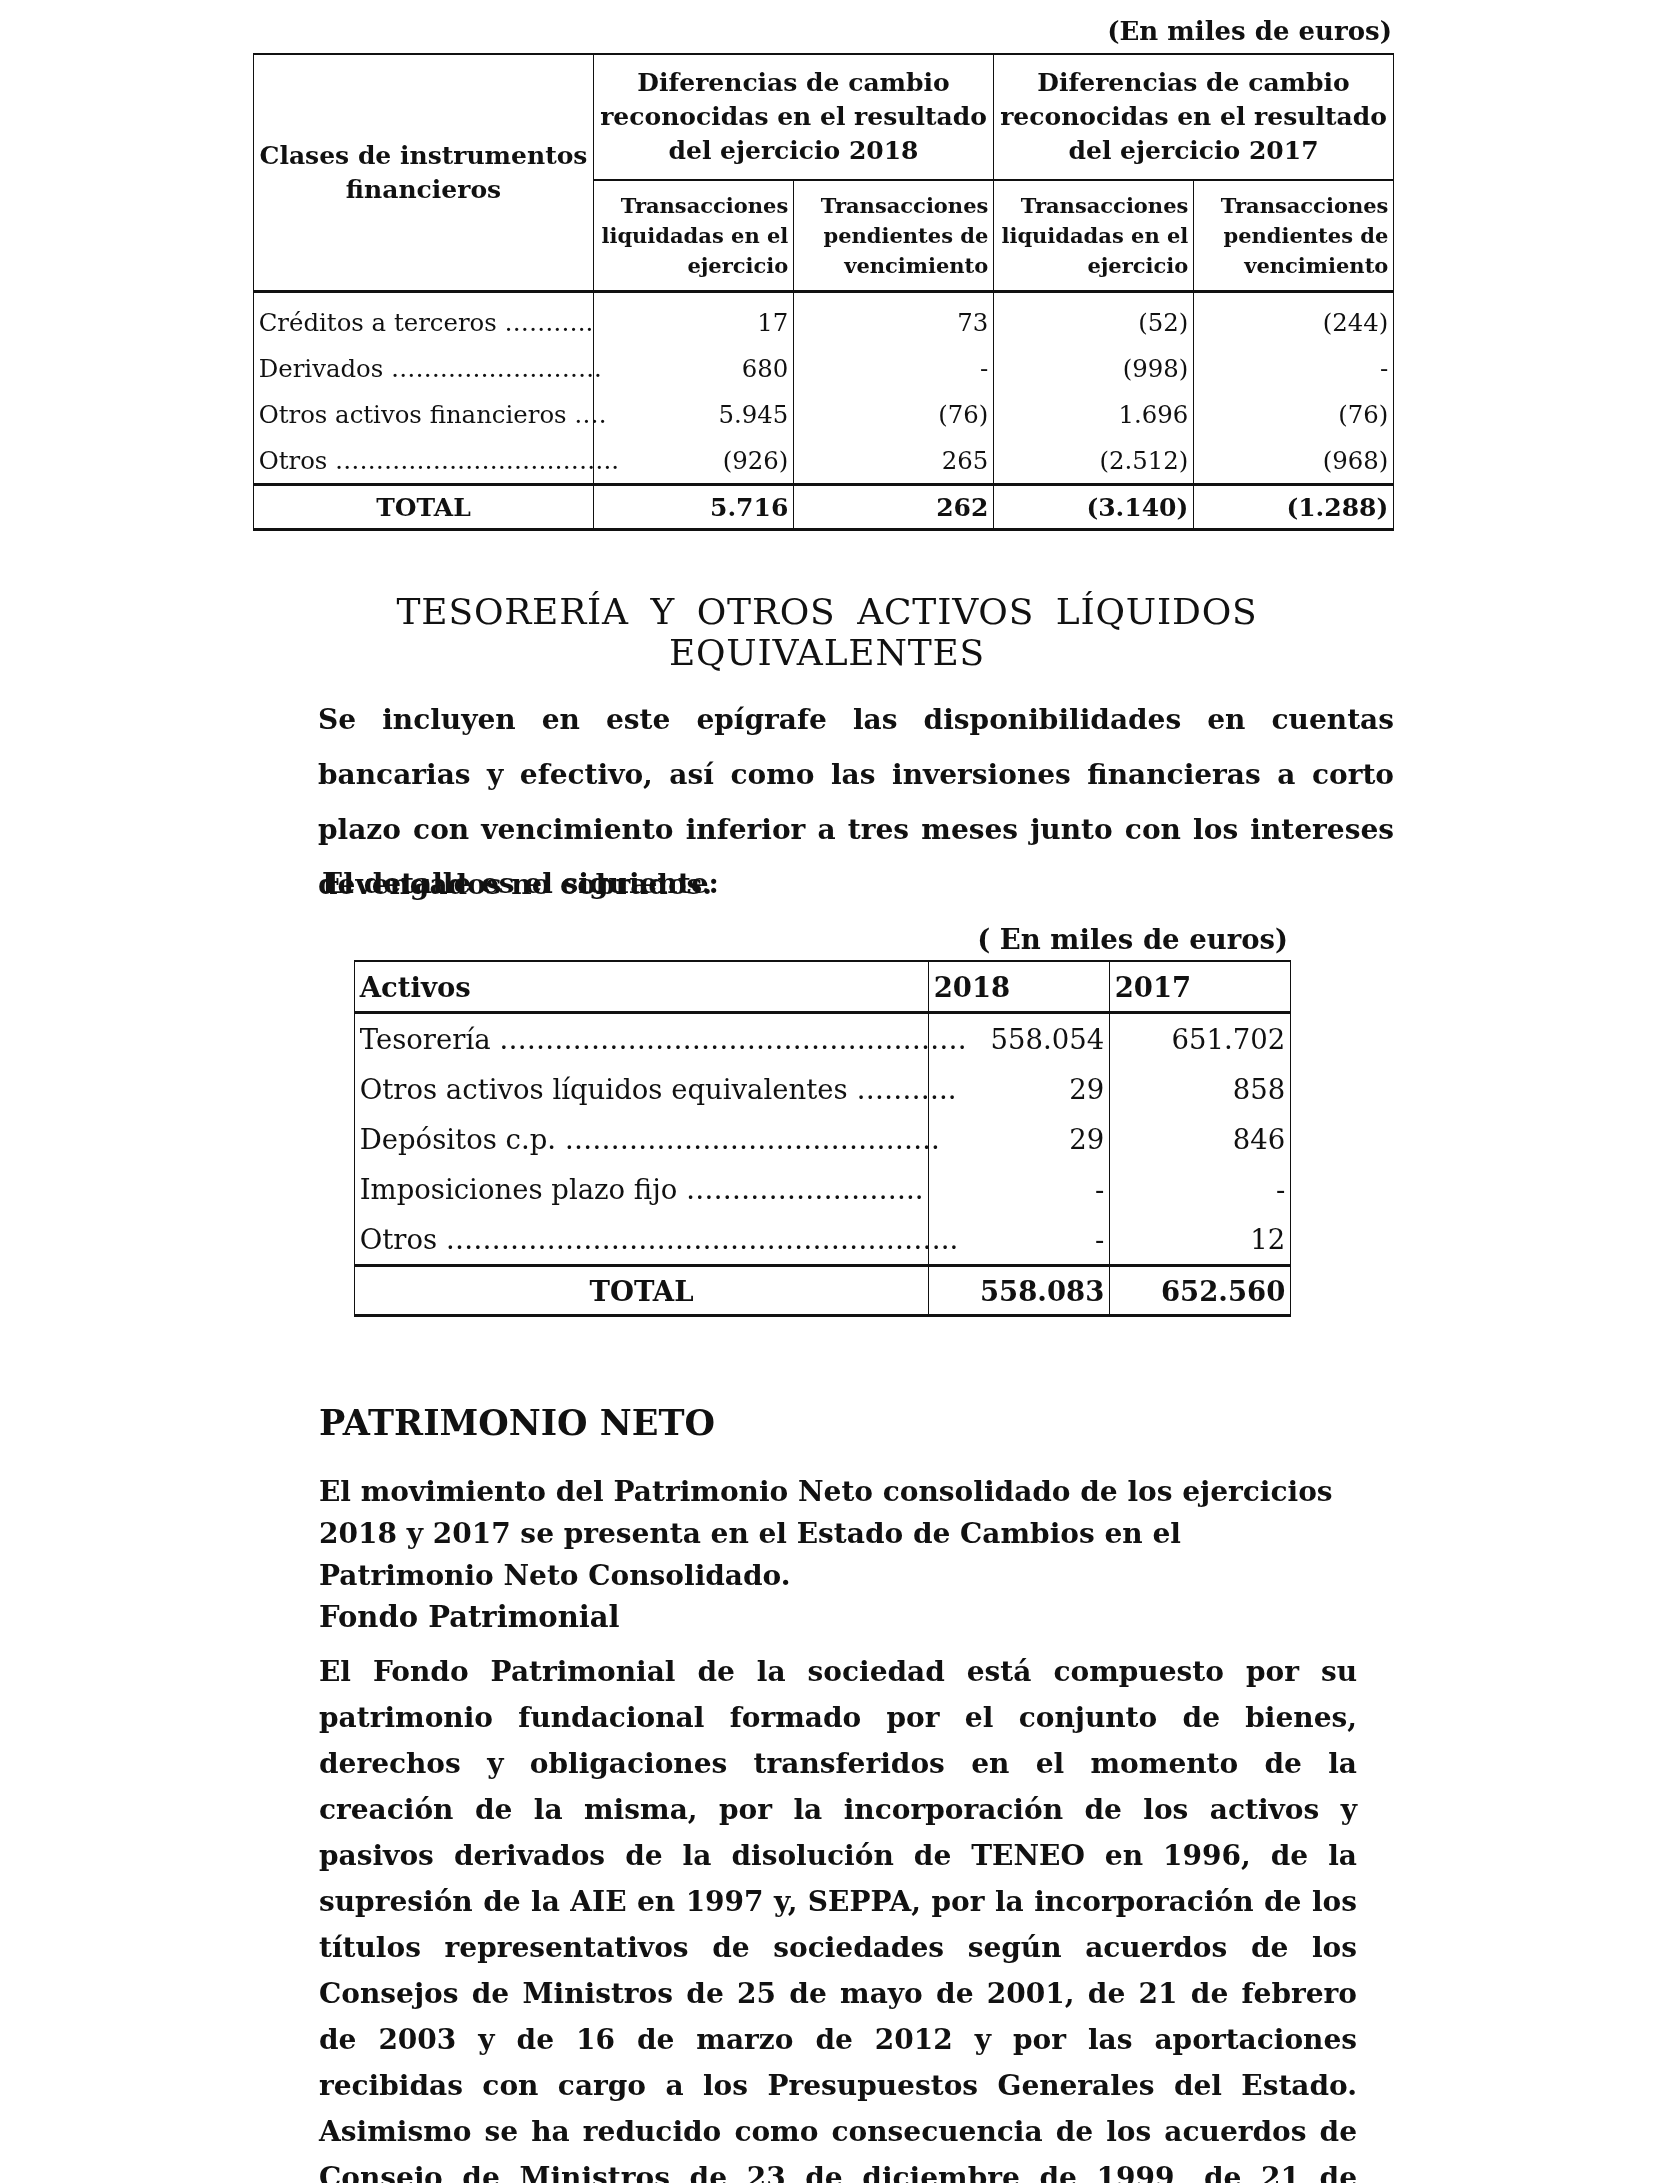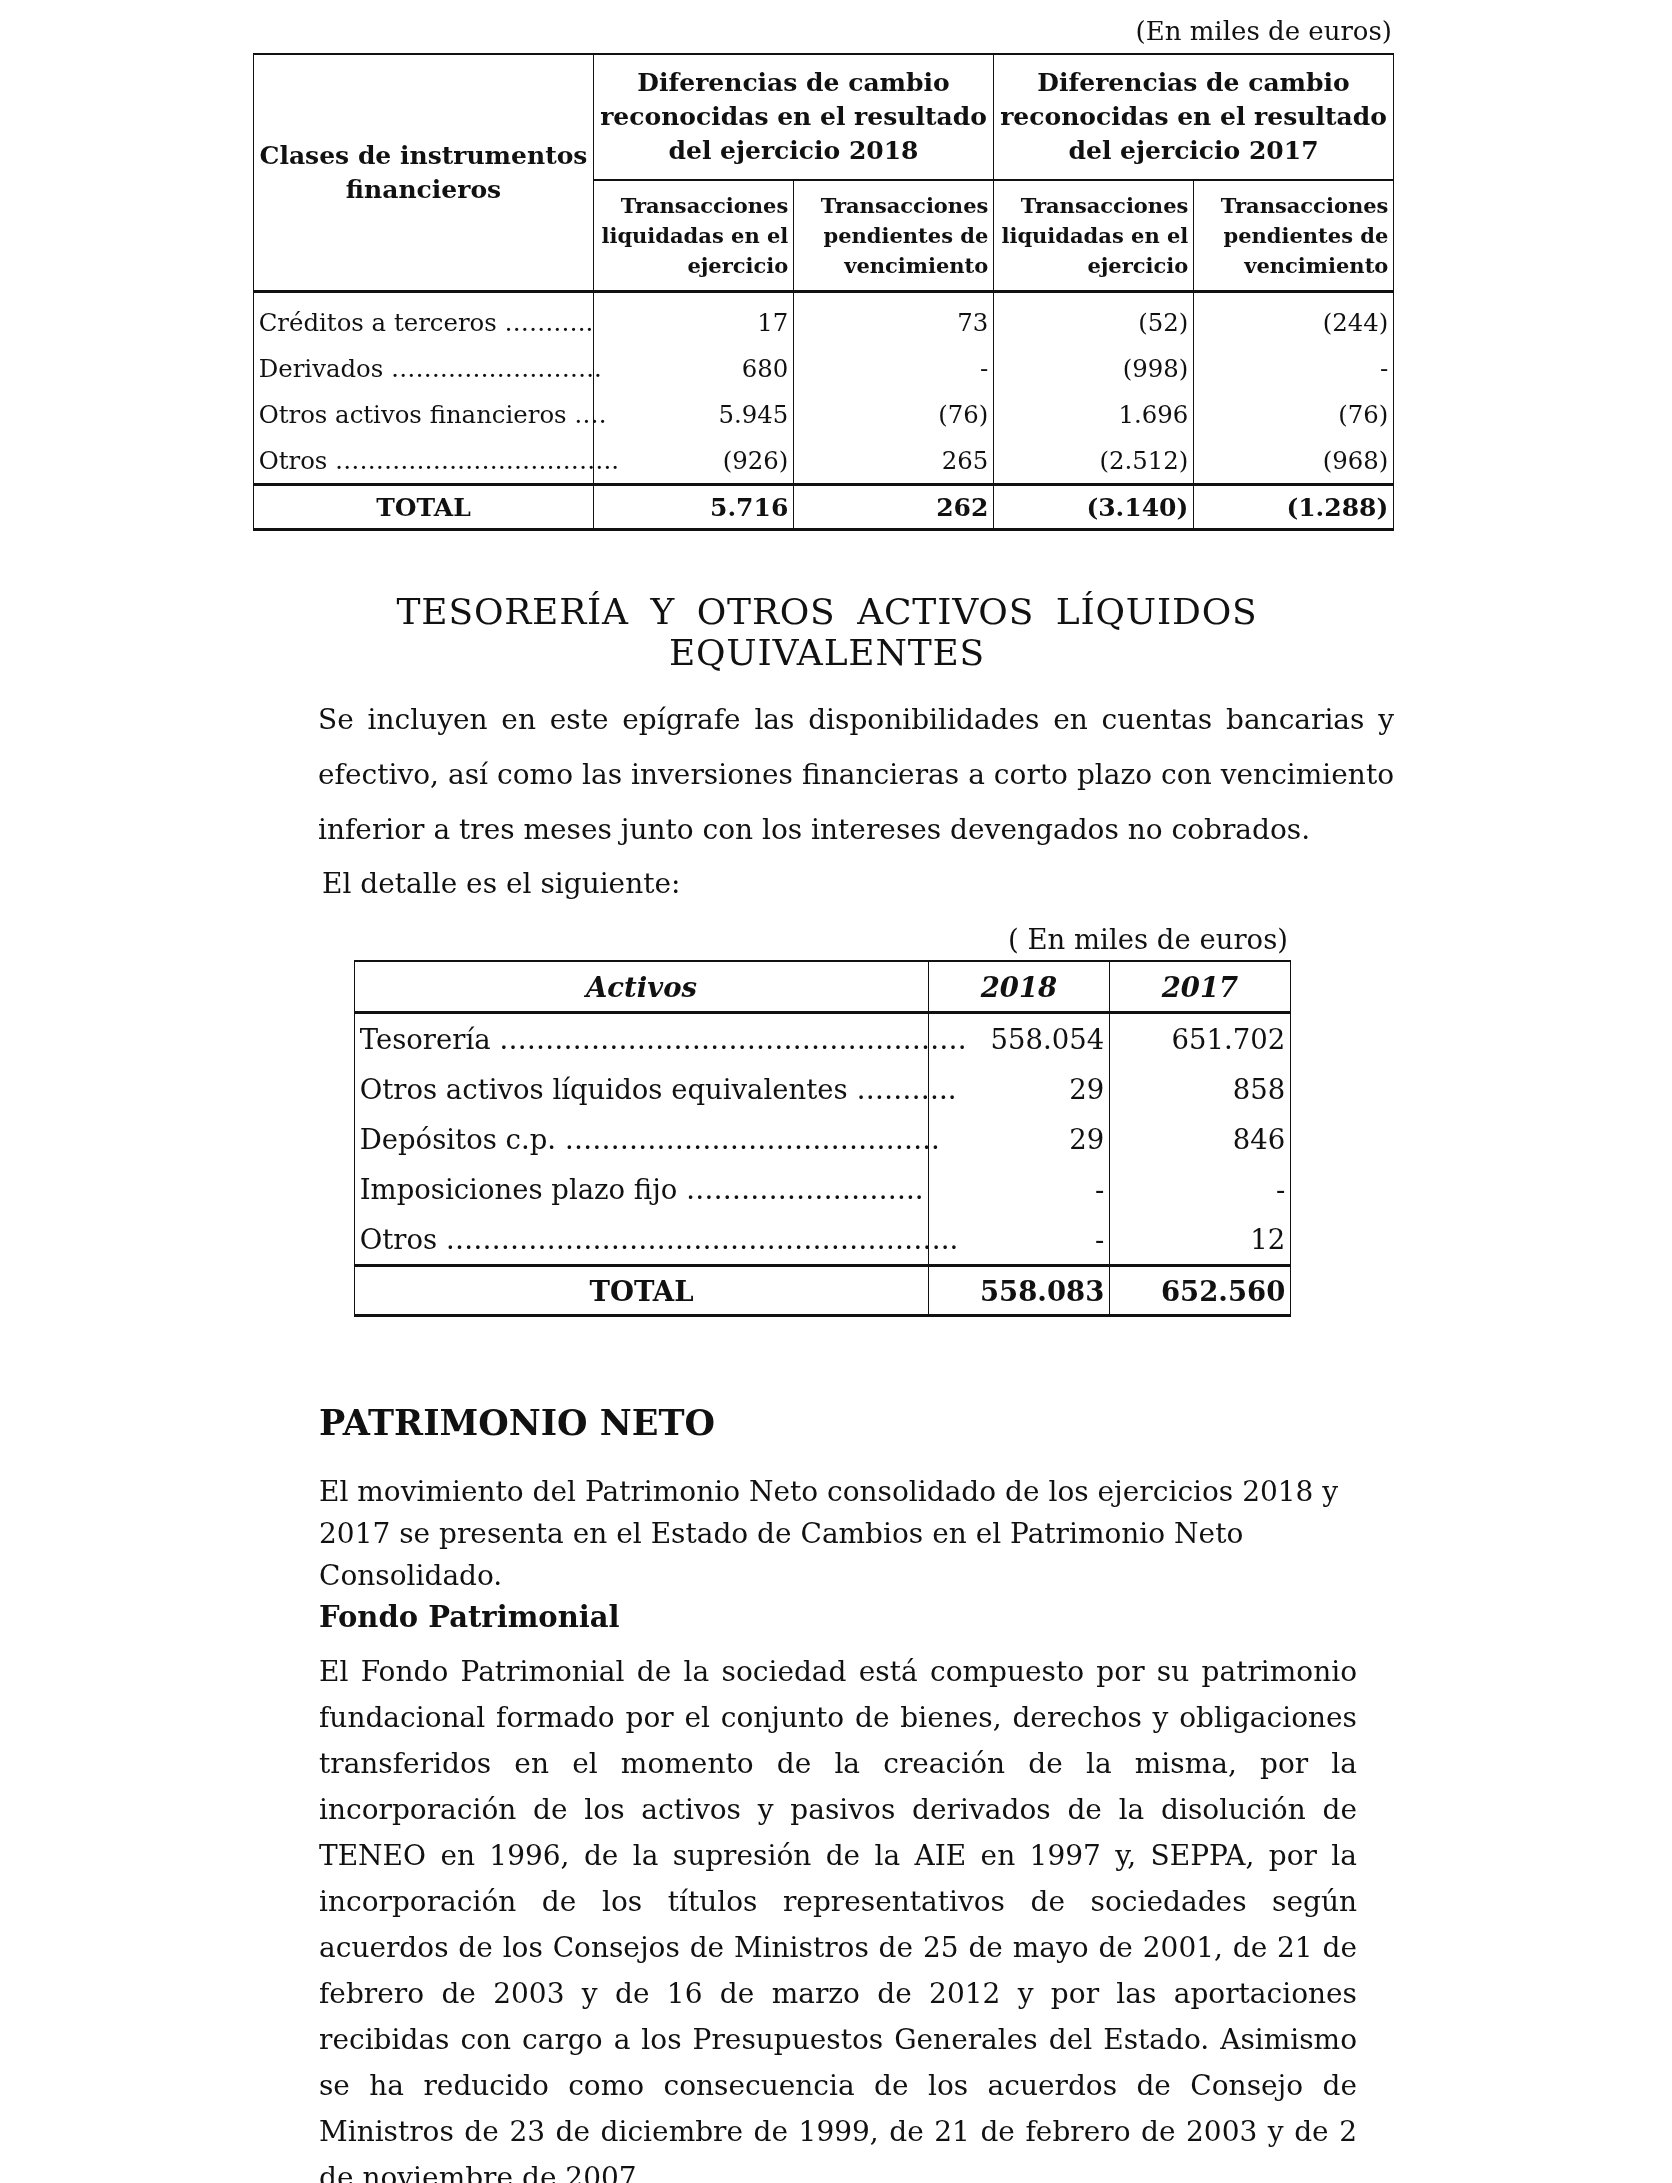--- a/index.html
+++ b/index.html
@@ -1,20 +1,20 @@
 <!DOCTYPE html>
 <html style="font-size:12.6px"><head>
 <meta charset="utf-8">
 <style>
   html, body { margin: 0; padding: 0; background: #ffffff; }
   body {
     width: 1672px; height: 2183px; position: relative; overflow: hidden;
     font-family: "DejaVu Serif", serif; color: #111111;
   }
-  .abs { position: absolute; }
+  .abs { position: absolute; font-weight: bold; }
 
   
   .units1 { left: 1022px; top: 15.7px; width: 370px; text-align: right; font-size: 26px; }
   table { border-collapse: collapse; }
   #t1 {
     position: absolute; left: 253px; top: 53px; width: 1139px;
     font-size: 24.4px; table-layout: fixed;
   }
   #t1 td, #t1 th { border-left: 1.6px solid #111; border-right: 1.6px solid #111; padding: 0 4.7px; }
   #t1 thead tr.h1 th { border-top: 2.4px solid #111; }
@@ -45,21 +45,21 @@
 
   
   .units2 { left: 944px; top: 923px; width: 344px; text-align: right; font-size: 27.5px; }
   #t2 {
     position: absolute; left: 354px; top: 960px; width: 936px;
     table-layout: fixed; font-size: 27.5px;
   }
   #t2 td, #t2 th { border-left: 1.6px solid #111; border-right: 1.6px solid #111; padding: 0 4.7px; }
   #t2 th {
     font-weight: bold; height: 49px; border-top: 2.4px solid #111; border-bottom: 3.1px solid #111;
-    text-align: center; font-size: 27.5px; font-style: italic;
+    text-align: left; font-size: 27.5px;
   }
   #t2 tbody td { height: 50px; }
   #t2 td.lbl { text-align: left; white-space: nowrap; }
   #t2 td.lbl.indent { }
   #t2 td.num { text-align: right; }
   #t2 tr.total td {
     border-top: 3.1px solid #111; border-bottom: 3.1px solid #111; font-weight: bold; height: 47px;
   }
   #t2 tr.total td.lbl { text-align: center; }
 

